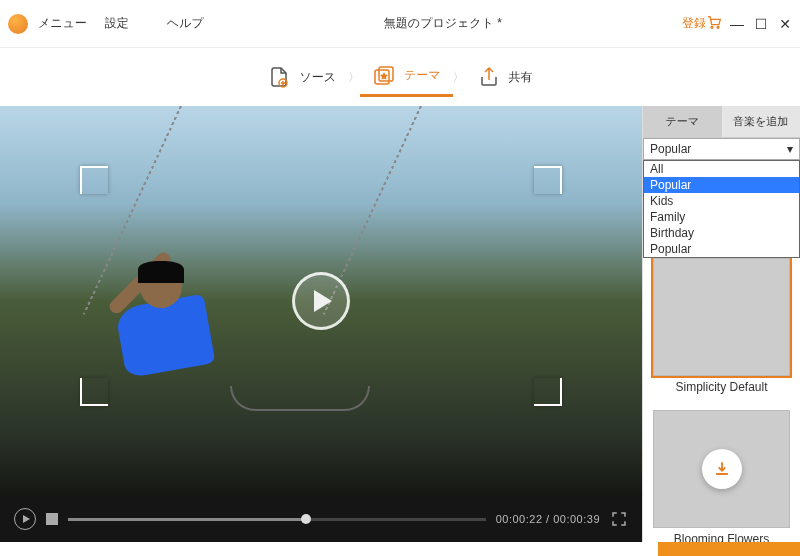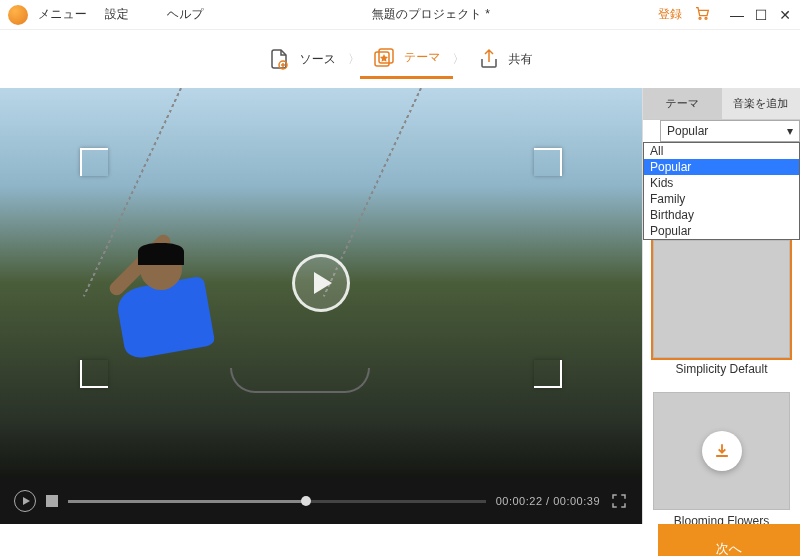--- a/index.html
+++ b/index.html
@@ -1,22 +1,22 @@
 <!DOCTYPE html>
 <html><head>
 <meta charset="utf-8">
 <style>
 * { margin: 0; padding: 0; box-sizing: border-box; font-family: "Meiryo", Arial, sans-serif; }
 body { width: 800px; height: 556px; background: #fff; overflow: hidden; font-size: 12px; color: #333; }
 
-.menubar { height: 30px; display: flex; align-items: center; padding: 0 8px; border-bottom: 1px solid #eee; }
+.menubar { height: 48px; display: flex; align-items: center; padding: 0 8px; border-bottom: 1px solid #eee; }
 .menubar .logo { width: 20px; height: 20px; border-radius: 50%; background: radial-gradient(circle at 35% 30%, #ffb347, #e67e22); margin-right: 10px; }
 .menubar .menu { display: flex; gap: 18px; }
 .menubar .title { flex: 1; text-align: center; }
-.menubar .right { display: flex; align-items: center; gap: 12px; }
+.menubar .right { display: flex; align-items: center; }
 .menubar .register { color: #e67e22; }
 .win-btns { display: flex; gap: 10px; margin-left: 8px; }
 .win-btns span { width: 14px; height: 14px; display: flex; align-items: center; justify-content: center; cursor: pointer; font-size: 14px; line-height: 1; }
 
 .stepnav { height: 58px; display: flex; align-items: center; justify-content: center; }
 .step { display: flex; align-items: center; gap: 8px; padding: 6px 12px; cursor: pointer; }
 .step.active { border-bottom: 3px solid #e67e22; }
 .step svg { width: 24px; height: 24px; }
 .step.active .lbl { color: #e67e22; }
 .arrow { color: #bbb; }
@@ -52,21 +52,21 @@
 .track .prog { position: absolute; left: 0; top: 0; height: 100%; width: 57%; background: #888; }
 .track .thumb { position: absolute; left: 57%; top: 50%; width: 10px; height: 10px; border-radius: 50%; background: #ddd; transform: translate(-50%,-50%); }
 .time { font-size: 11px; letter-spacing: .5px; }
 .fs { width: 18px; height: 18px; cursor: pointer; }
 
 .side { flex: 1; border-left: 1px solid #ddd; display: flex; flex-direction: column; background: #fff; }
 .tabs { display: flex; height: 32px; }
 .tabs div { flex: 1; display: flex; align-items: center; justify-content: center; background: #e5e5e5; border-bottom: 1px solid #ccc; cursor: pointer; font-size: 11px; }
 .tabs div.active { background: #cfcfcf; }
 
-.dropdown { position: relative; margin: 0; padding-left: 17px; }
+.dropdown { position: relative; margin: 0; }
 .dropdown .sel { height: 22px; border: 1px solid #aaa; display: flex; align-items: center; justify-content: space-between; padding: 0 6px; font-size: 12px; cursor: pointer; }
 .dropdown .opts { position: absolute; left: 0; right: 0; top: 22px; background: #fff; border: 1px solid #666; z-index: 10; }
 .dropdown .opts div { padding: 1px 6px; font-size: 12px; cursor: pointer; }
 .dropdown .opts div.sel-opt { background: #2d7bff; color: #fff; }
 
 .themes { flex: 1; overflow: hidden; padding: 0 10px; margin-top: 98px; }
 .theme { margin-bottom: 8px; }
 .theme .thumb { width: 100%; height: 118px; background: #ccc; position: relative; border: 1px solid #bbb; overflow: hidden; }
 .theme .thumb.active { outline: 2px solid #e67e22; }
 .theme .cap { text-align: center; font-size: 12px; padding: 4px 0 8px; }

